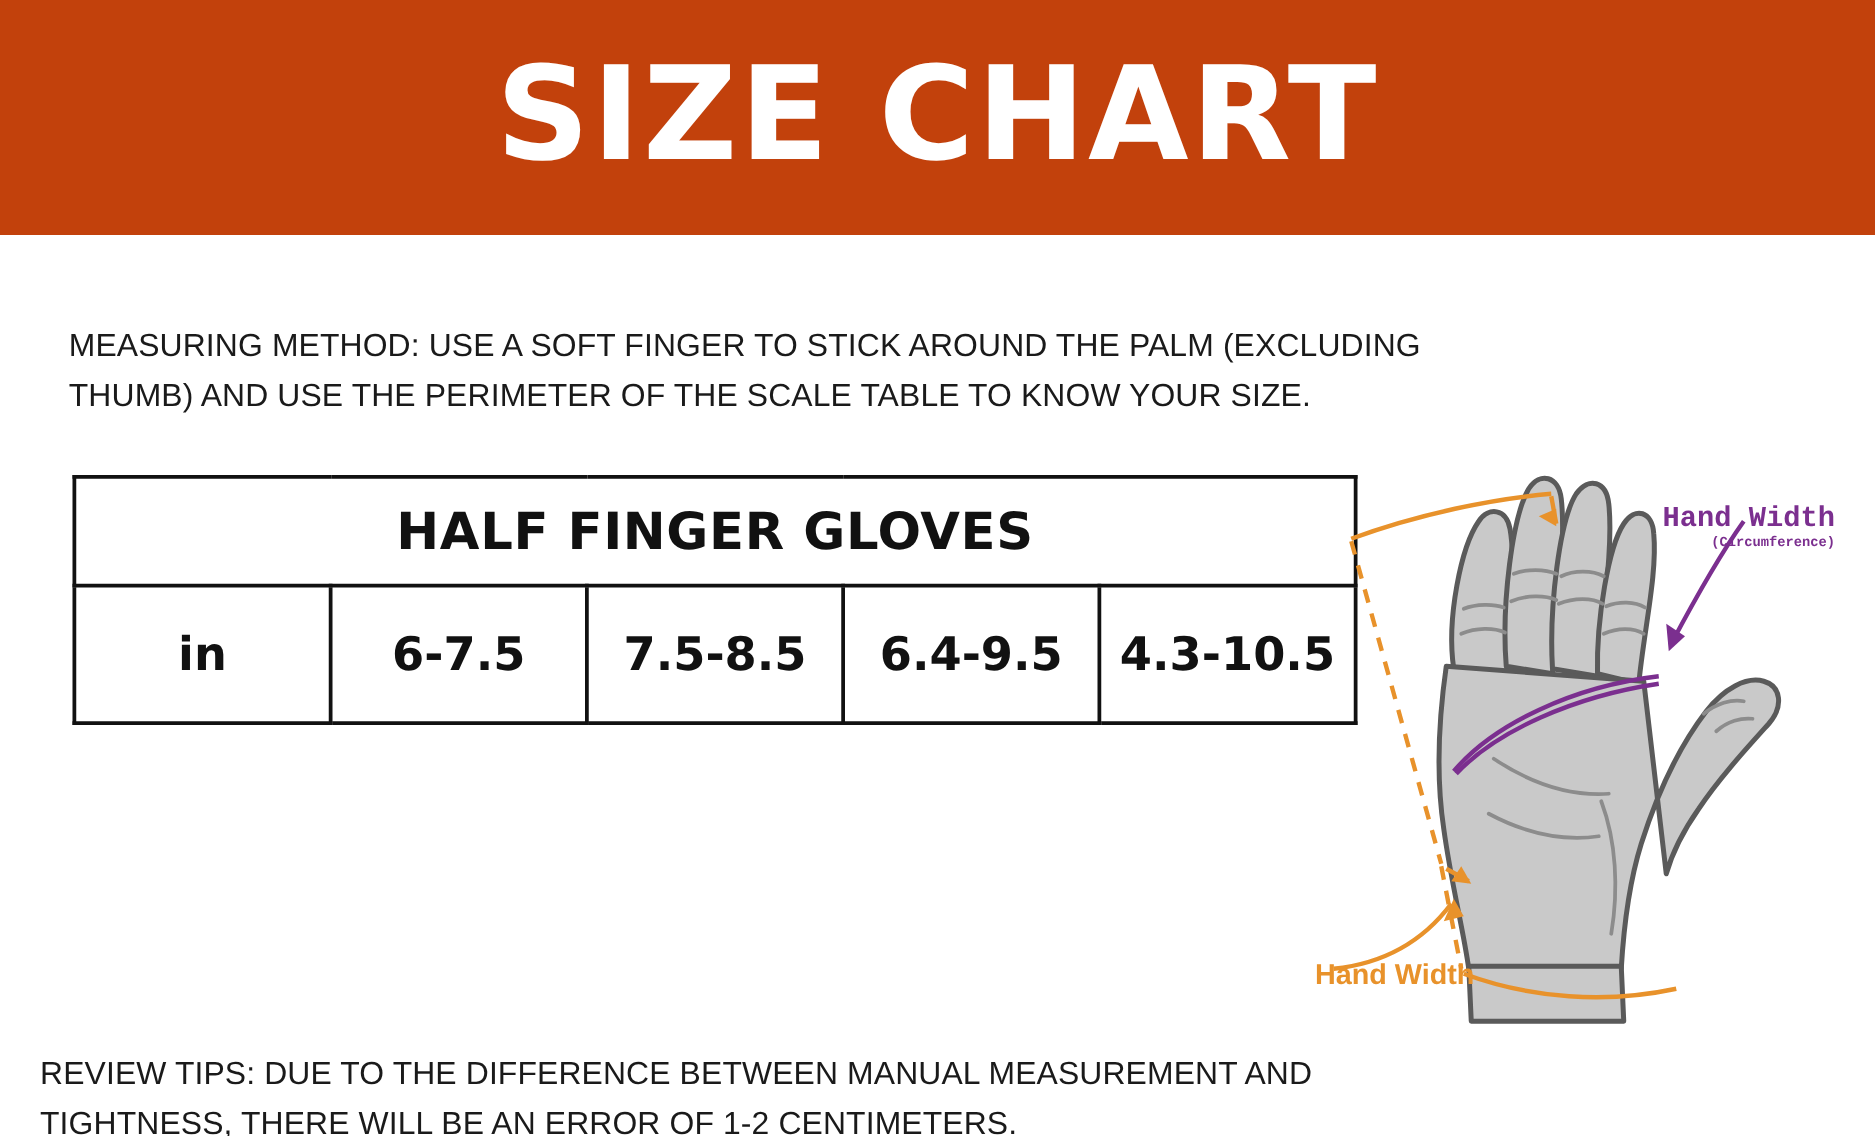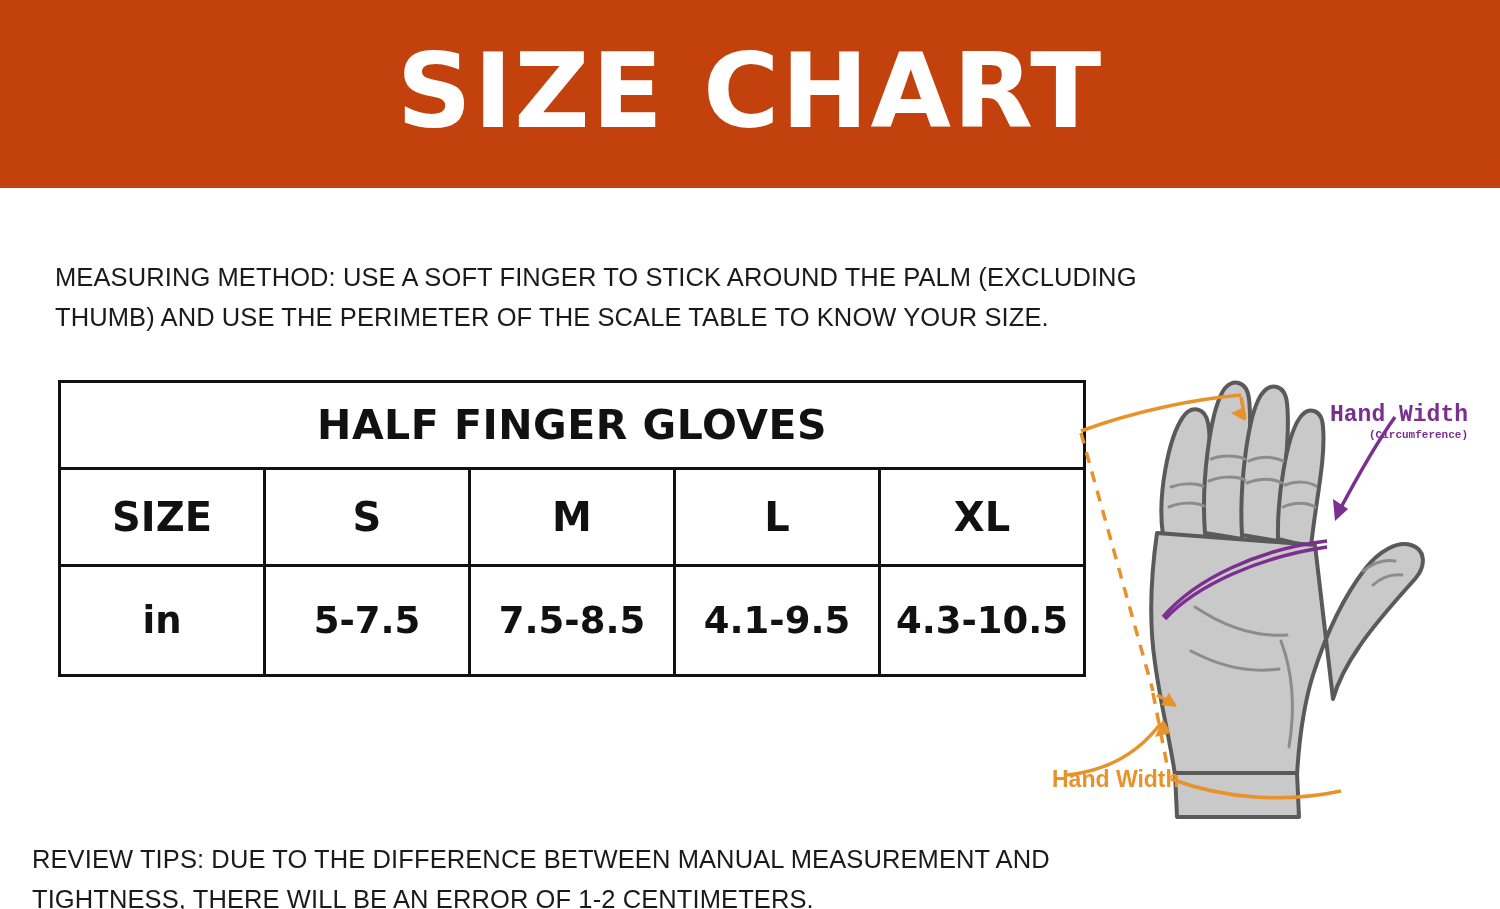--- a/index.html
+++ b/index.html
@@ -153,32 +153,25 @@
 </div>
 
 <div class="measuring-method">MEASURING METHOD: USE A SOFT FINGER TO STICK AROUND THE PALM (EXCLUDING THUMB) AND USE THE PERIMETER OF THE SCALE TABLE TO KNOW YOUR SIZE.</div>
 
 <div class="size-table-wrap">
   <table class="size-table">
     <tbody>
       <tr>
         <td class="table-title" colspan="5">HALF FINGER GLOVES</td>
       </tr>
-      <tr class="head-row">
-        <td class="c0">SIZE</td>
-        <td class="c1">S</td>
-        <td class="c2">M</td>
-        <td class="c3">L</td>
-        <td class="c4">XL</td>
-      </tr>
       <tr class="data-row">
         <td class="c0 rowlabel">in</td>
-        <td class="c1">5-7.5</td>
+        <td class="c1">6-7.5</td>
         <td class="c2">7.5-8.5</td>
-        <td class="c3">4.1-9.5</td>
+        <td class="c3">6.4-9.5</td>
         <td class="c4">4.3-10.5</td>
       </tr>
     </tbody>
   </table>
 </div>
 
 <div class="hand-figure">
   <svg width="450" height="470" viewBox="0 0 450 470" xmlns="http://www.w3.org/2000/svg">
 
     <g>

